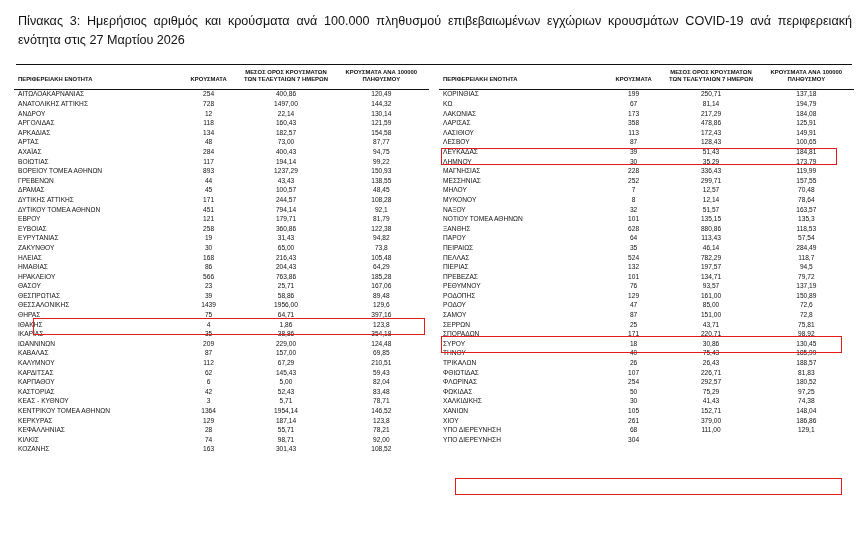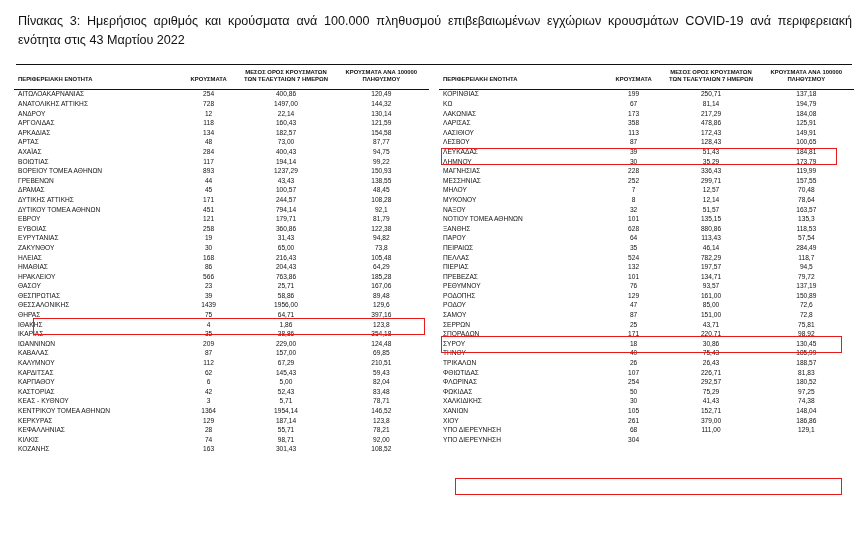--- a/index.html
+++ b/index.html
@@ -80,21 +80,21 @@
     border: 1.6px solid #e8191a;
     box-sizing: border-box;
     pointer-events: none;
   }
 </style>
 </head>
 <body>
 
 <div class="page">
 
-  <div class="caption">Πίνακας 3:  Ημερήσιος αριθμός και κρούσματα ανά 100.000 πληθυσμού επιβεβαιωμένων εγχώριων κρουσμάτων COVID-19 ανά περιφερειακή ενότητα στις 43 Μαρτίου 2022</div>
+  <div class="caption">Πίνακας 3:  Ημερήσιος αριθμός και κρούσματα ανά 100.000 πληθυσμού επιβεβαιωμένων εγχώριων κρουσμάτων COVID-19 ανά περιφερειακή ενότητα στις 27 Μαρτίου 2026</div>
 
   <hr class="rule">
 
   <div class="tables">
 
     <div class="tablewrap">
       <table>
         <thead>
           <tr>
             <th class="c1">ΠΕΡΙΦΕΡΕΙΑΚΗ ΕΝΟΤΗΤΑ</th>

